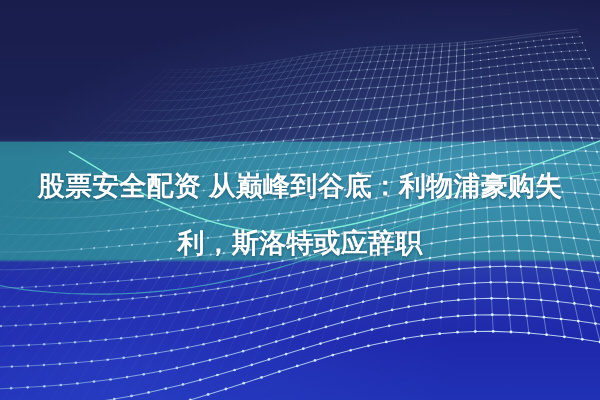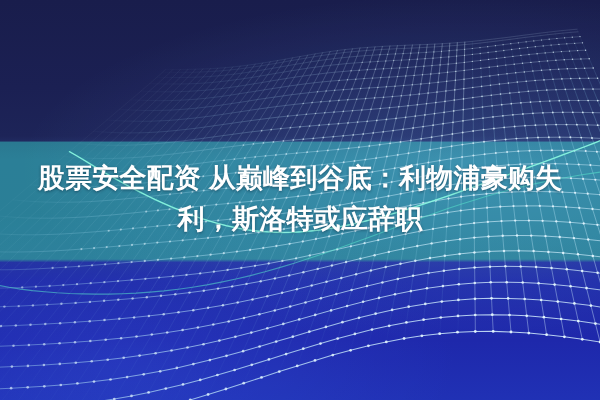--- a/index.html
+++ b/index.html
@@ -58,21 +58,21 @@
   
   .headline {
     position: absolute;
     left: 0;
     right: 0;
     top: 158px;
     text-align: center;
     color: #ffffff;
     font-size: 27px;
     font-weight: 700;
-    line-height: 41px;
+    line-height: 57px;
     letter-spacing: 0.2px;
     padding: 0 18px;
     box-sizing: border-box;
     text-shadow: 0 1px 3px rgba(0,20,40,0.45);
     white-space: normal;
   }
 </style>
 </head>
 <body>
 

